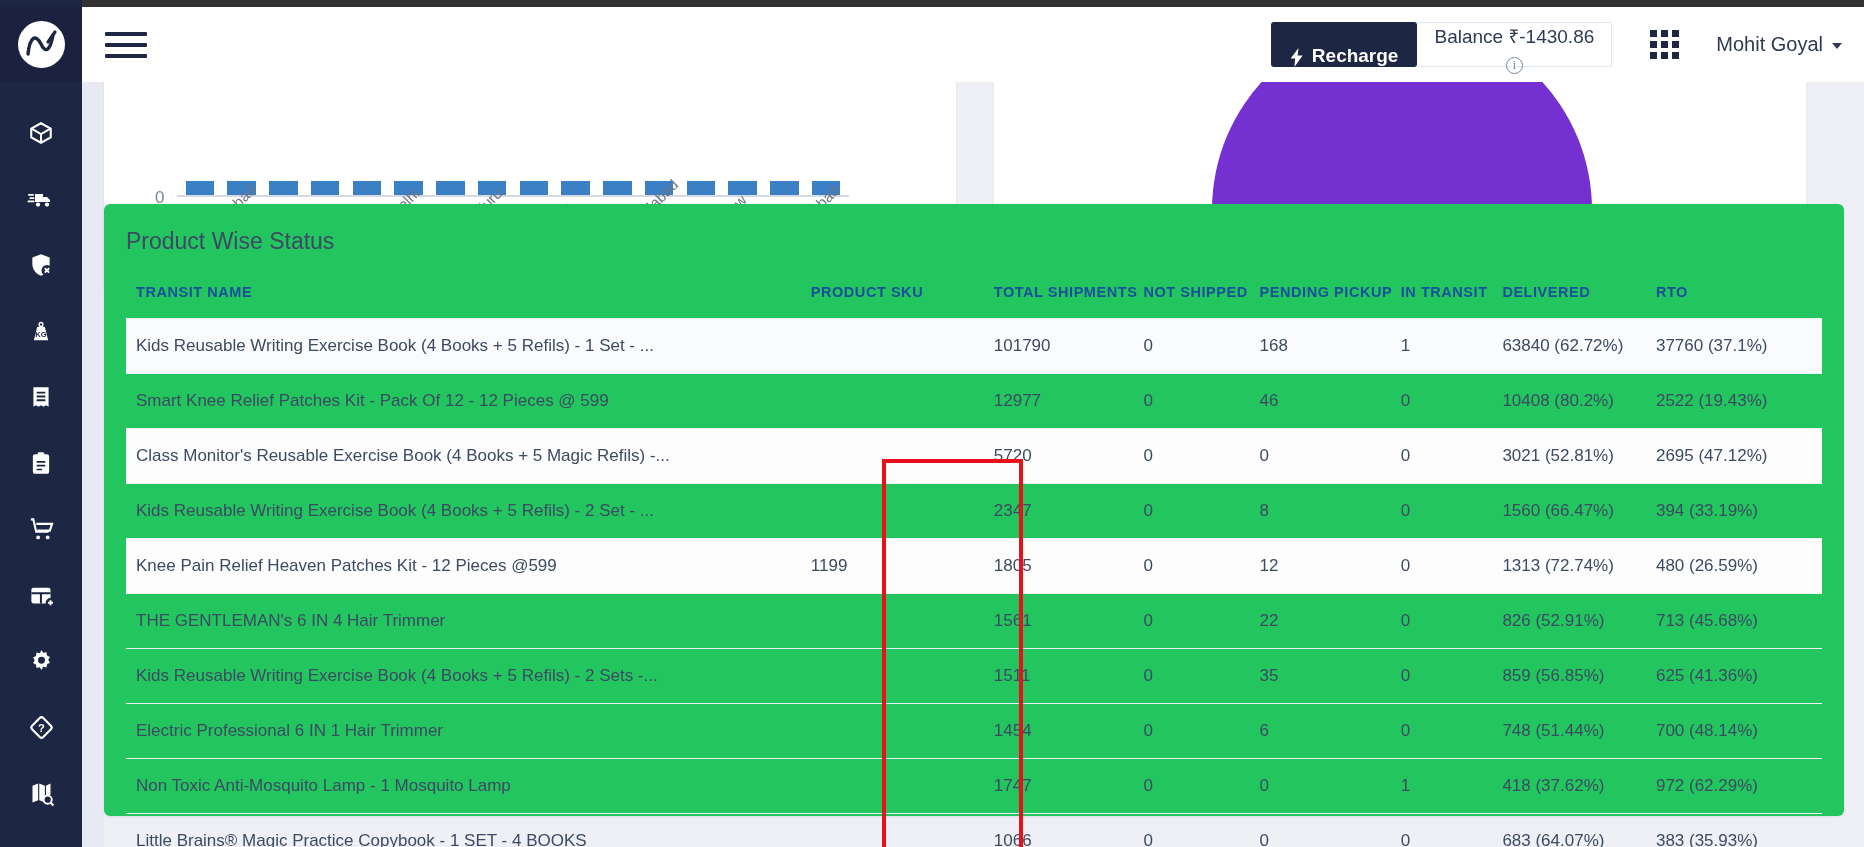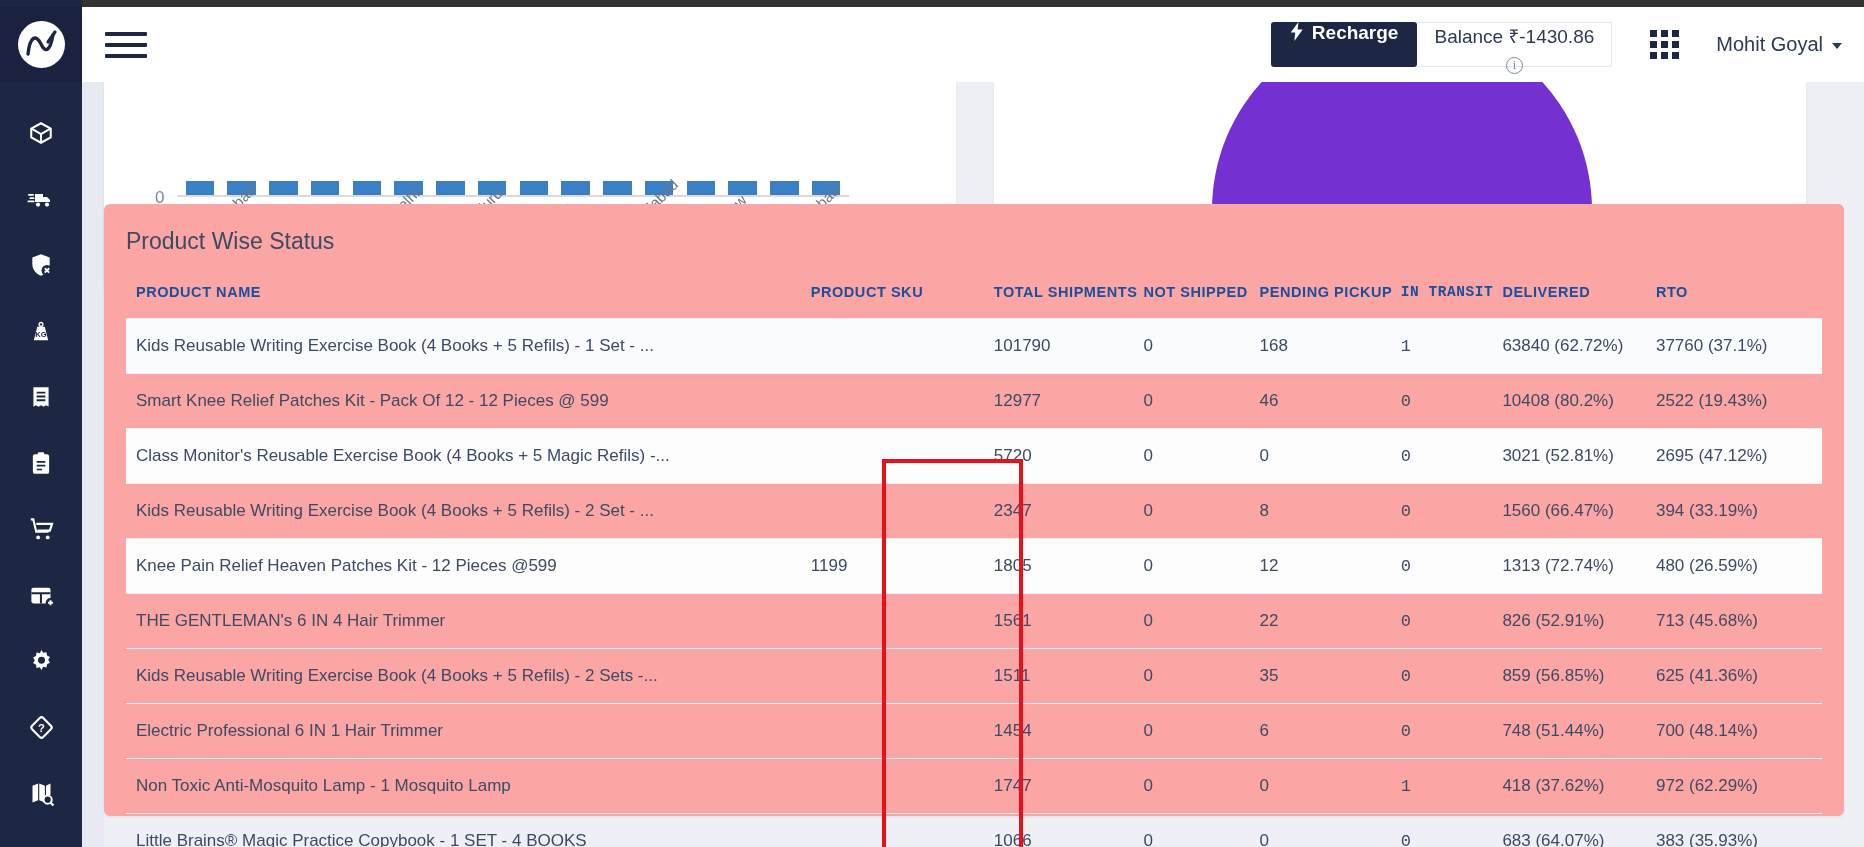--- a/index.html
+++ b/index.html
@@ -81,21 +81,21 @@
   }
   .search-input::placeholder { color: #9aa7bd; }
   .search-btn {
     width: 47px; background: #1d2642; border: none; border-radius: 0 3px 3px 0;
     display: flex; align-items: center; justify-content: center; cursor: pointer;
   }
   .recharge-btn {
     height: 45px; background: #1d2642; color: #fff; border: none;
     padding: 0 19px; margin-left: 10px; border-radius: 3px;
     font-size: 19px; font-weight: bold; cursor: pointer;
-    display: flex; align-items: flex-start; gap: 8px;
+    display: flex; align-items: flex-end; gap: 8px;
     font-family: "Liberation Sans", sans-serif;
   }
   .balance-box {
     height: 45px; border: 1px solid #e2e8f2; border-left: none;
     display: flex; align-items: center; gap: 8px;
     padding: 0 17px; font-size: 19px; color: #2e3a55; cursor: pointer;
     background: #fff;
     flex-direction: column;
   }
   .info-circle {
@@ -164,21 +164,21 @@
   
   .pie-clip { position: absolute; left: 0; top: 0; width: 812px; height: 330px; }
   .pie {
     position: absolute; left: 218px; top: 58px; width: 380px; height: 380px;
     border-radius: 50%; background: #7430d0;
   }
 
   
   .pws-card {
     position: absolute; left: 22px; top: 122px; width: 1740px; height: 612px;
-    background: #fca5a5; border-radius: 6px;
+    background: #22c55e; border-radius: 6px;
     box-shadow: 0 1px 3px rgba(30,40,70,.08);
   }
   .pws-title {
     position: absolute; left: 22px; top: 24px;
     font-size: 23px; color: #3d4a63; font-weight: normal;
   }
   .pws-table {
     position: absolute; left: 22px; top: 72px; width: 1696px;
     border-collapse: collapse;
   }
@@ -192,21 +192,21 @@
     border-bottom: 1px solid #eef1f5; white-space: nowrap;
   }
   .pws-table tbody tr:first-child td { background: #fafbfd; }
   .pws-table tbody tr:nth-child(3) td,
   .pws-table tbody tr:nth-child(5) td { background: #fdfdfe; }
   .col-name  { width: 660px; padding-left: 10px !important; }
   .col-sku   { width: 160px; }
   .col-total { width: 148px; padding-left: 17px !important; }
   .col-ns    { width: 112px; }
   .col-pp    { width: 136px; }
-  .col-it    { width: 98px; font-family: Liberation Mono, monospace; }
+  .col-it    { width: 98px; }
   .col-del   { width: 148px; }
   .col-rto   { width: 160px; }
 
   
   .red-box {
     position: absolute; left: 778px; top: 255px; width: 141px; height: 443px;
     border: 4px solid #e8111a; pointer-events: none; z-index: 20;
   }
 
   
@@ -443,21 +443,21 @@
         </div>
       </section>
     </div>
 
     <section class="pws-card">
       <h2 class="pws-title">Product Wise Status</h2>
 
       <table class="pws-table">
         <thead>
           <tr>
-            <th class="col-name">PRODUCT NAME</th>
+            <th class="col-name">TRANSIT NAME</th>
             <th class="col-sku">PRODUCT SKU</th>
             <th class="col-total">TOTAL SHIPMENTS</th>
             <th class="col-ns">NOT SHIPPED</th>
             <th class="col-pp">PENDING PICKUP</th>
             <th class="col-it">IN TRANSIT</th>
             <th class="col-del">DELIVERED</th>
             <th class="col-rto">RTO</th>
           </tr>
         </thead>
         <tbody id="pws-body">

